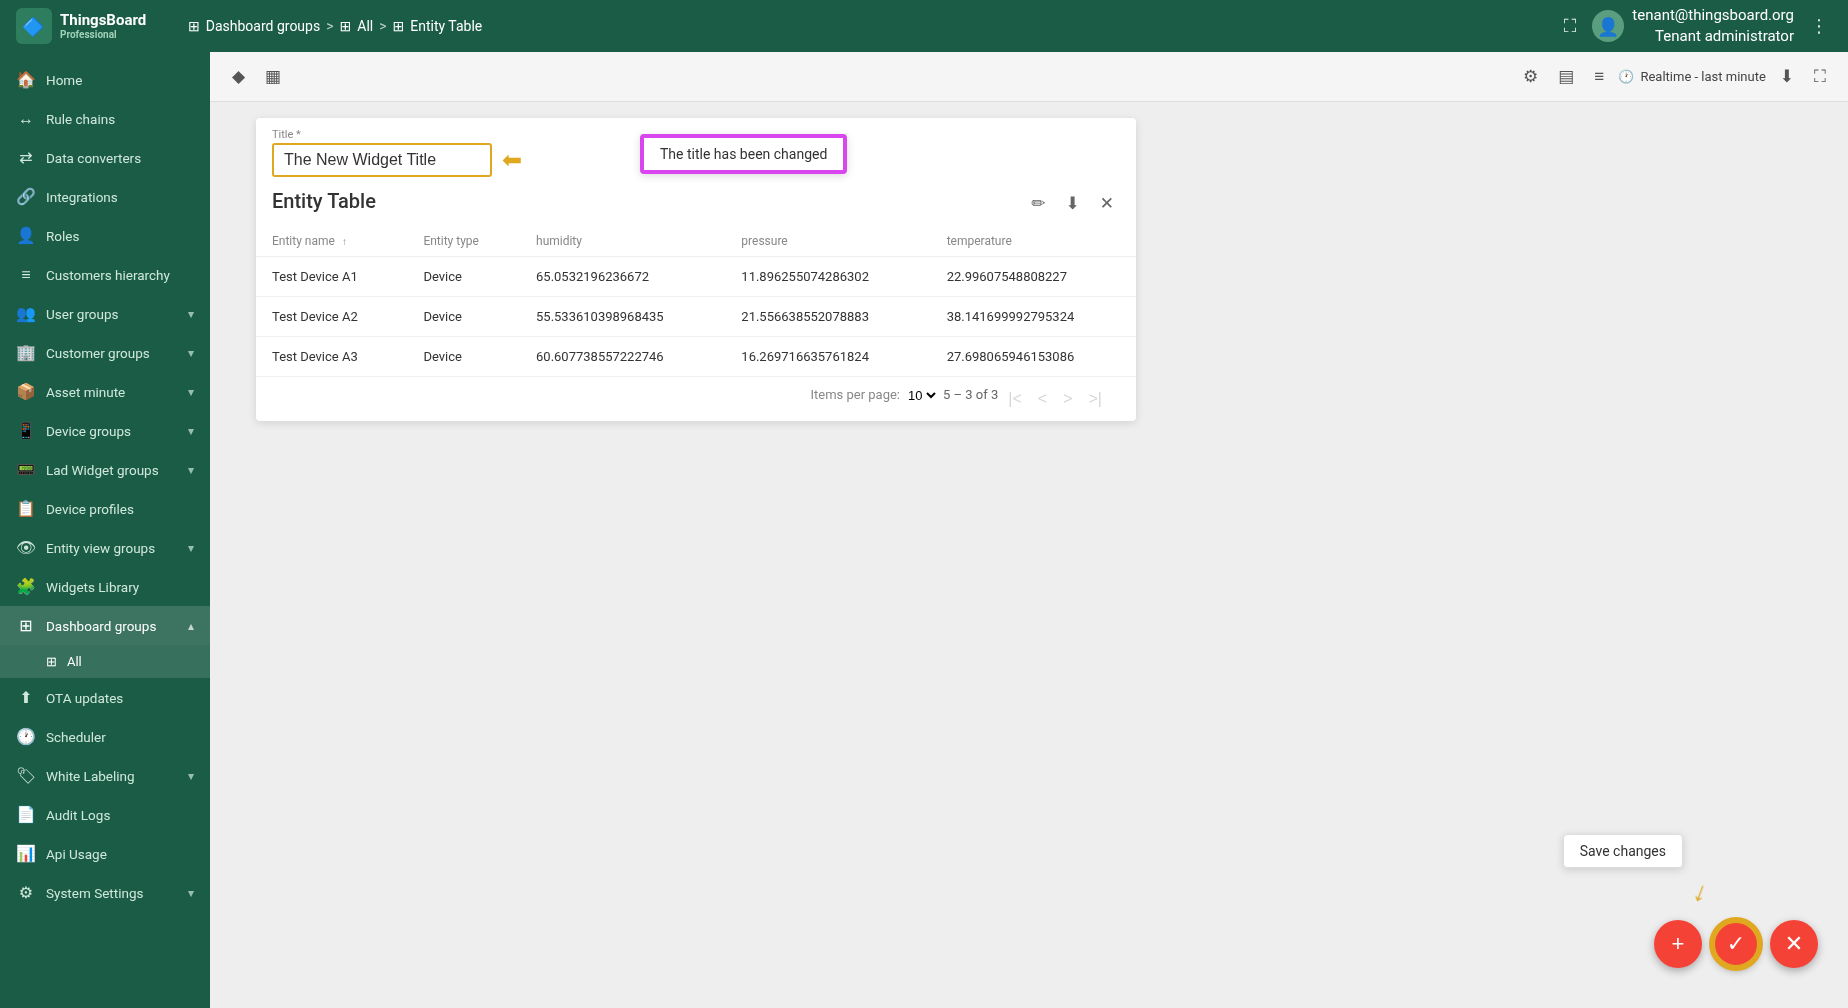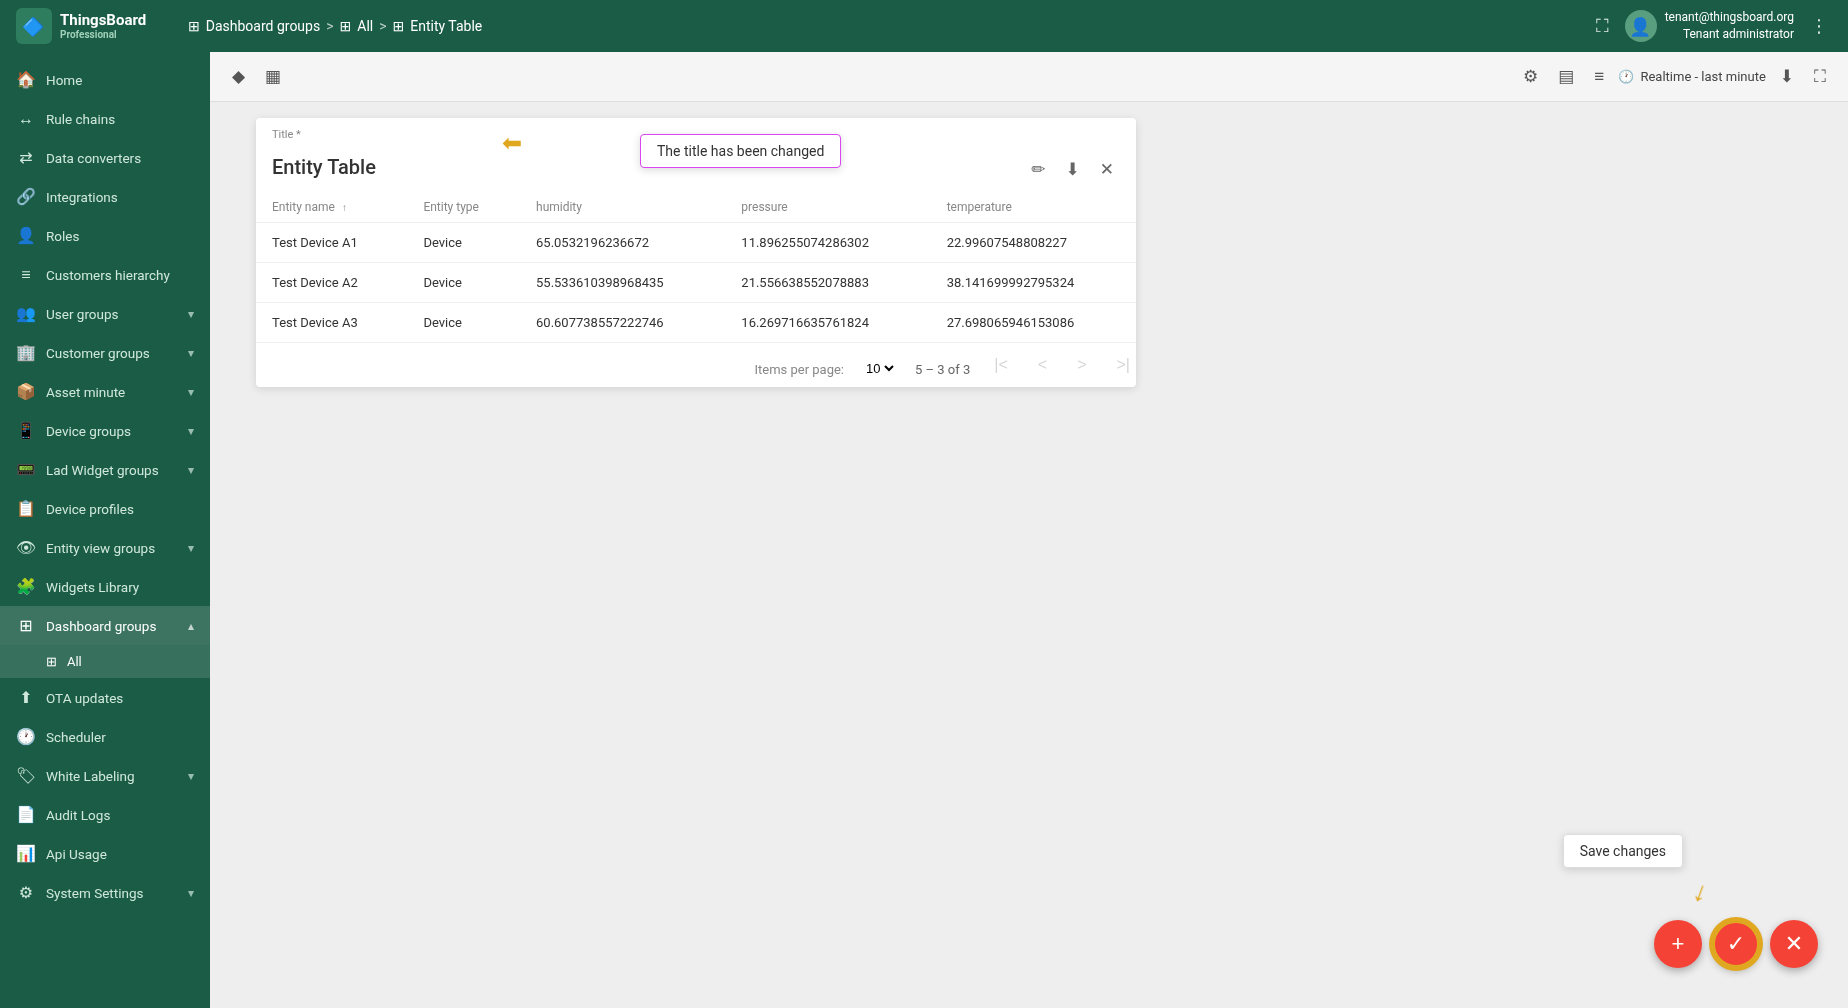--- a/index.html
+++ b/index.html
@@ -60,21 +60,21 @@
       font-size: 18px;
       opacity: 0.85;
     }
     .user-info { display: flex; align-items: center; gap: 8px; }
     .user-avatar {
       width: 32px; height: 32px; border-radius: 50%;
       background: #5a9e80;
       display: flex; align-items: center; justify-content: center;
       font-size: 18px;
     }
-    .user-text { text-align: right; font-size: 12px; line-height: 1.4; }
+    .user-text { text-align: right; font-size: 15px; line-height: 1.4; }
 
     
     .main-layout { display: flex; flex: 1; overflow: hidden; }
 
     
     .sidebar {
       width: 210px;
       background: #1a5c46;
       color: white;
       overflow-y: auto;
@@ -219,24 +219,24 @@
     .entity-table td {
       padding: 12px 16px;
       color: #333;
       border-bottom: 1px solid #f0f0f0;
     }
     .sort-arrow { font-size: 10px; margin-left: 4px; }
 
     
     .pagination {
       display: flex;
-      align-items: flex-end;
+      align-items: flex-start;
       justify-content: flex-end;
-      padding: 10px 0;
-      gap: 18px;
+      padding: 10px 28px;
+      gap: 4px;
       font-size: 13px;
       color: #666;
     }
     .pagination-label { color: #888; }
     .page-select {
       border: none;
       background: transparent;
       font-size: 13px;
       cursor: pointer;
     }
@@ -247,21 +247,21 @@
       padding: 3px 6px;
       color: #888;
       font-size: 16px;
     }
     .page-nav-btn.disabled { opacity: 0.35; cursor: default; }
 
     
     .tooltip-bubble {
       position: absolute;
       background: white;
-      border: 1px solid #d946ef;
+      border: 4px solid #d946ef;
       border-radius: 4px;
       padding: 8px 16px;
       font-size: 14px;
       color: #333;
       box-shadow: 0 2px 8px rgba(0,0,0,0.15);
       white-space: nowrap;
     }
 
     
     .save-tooltip {
@@ -473,20 +473,21 @@
       </div>
     </div>
 
     <div class="dashboard-area">
 
       <div class="widget-card">
 
         <div style="padding: 10px 5px 4px 16px;">
           <div class="widget-title-label">Title *</div>
           <div style="display:flex; align-items:center; gap:8px; position:relative;">
+            <input type="text" class="widget-title-input" value="The New Widget Title" style="">
 
             <div style="position:absolute; left:230px; top:50%; transform:translateY(-50%); color:#e0a820; font-size:24px;">⬅</div>
           </div>
         </div>
 
         <div class="widget-card-header">
           <div class="widget-main-title">Entity Table</div>
           <div class="widget-actions">
             <button class="widget-action-btn">✏</button>
             <button class="widget-action-btn">⬇</button>

